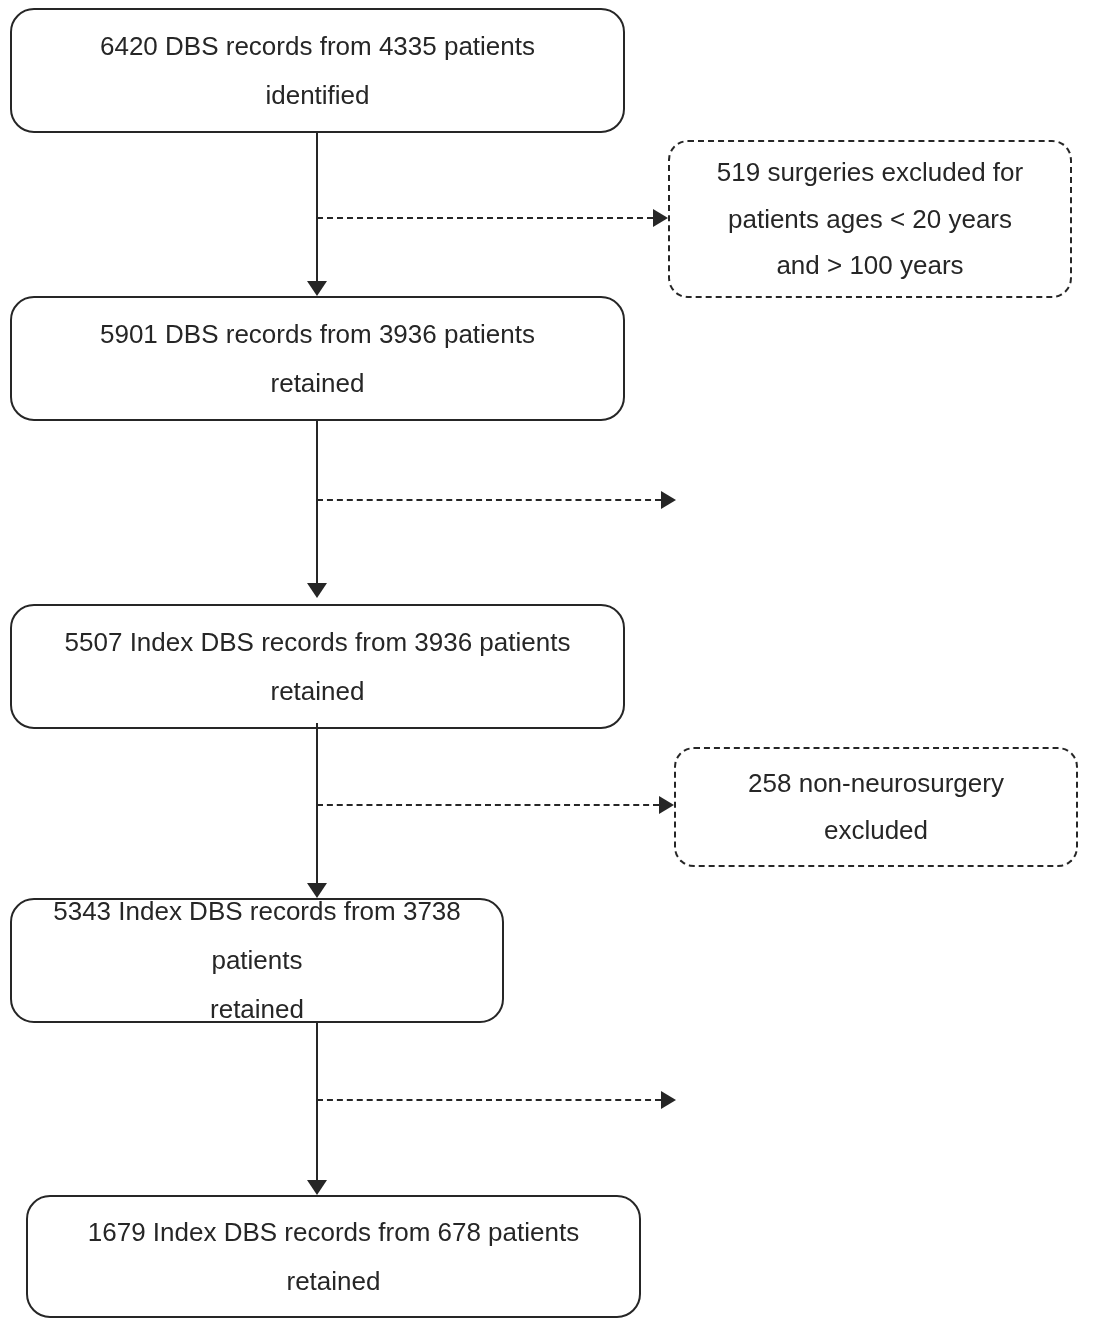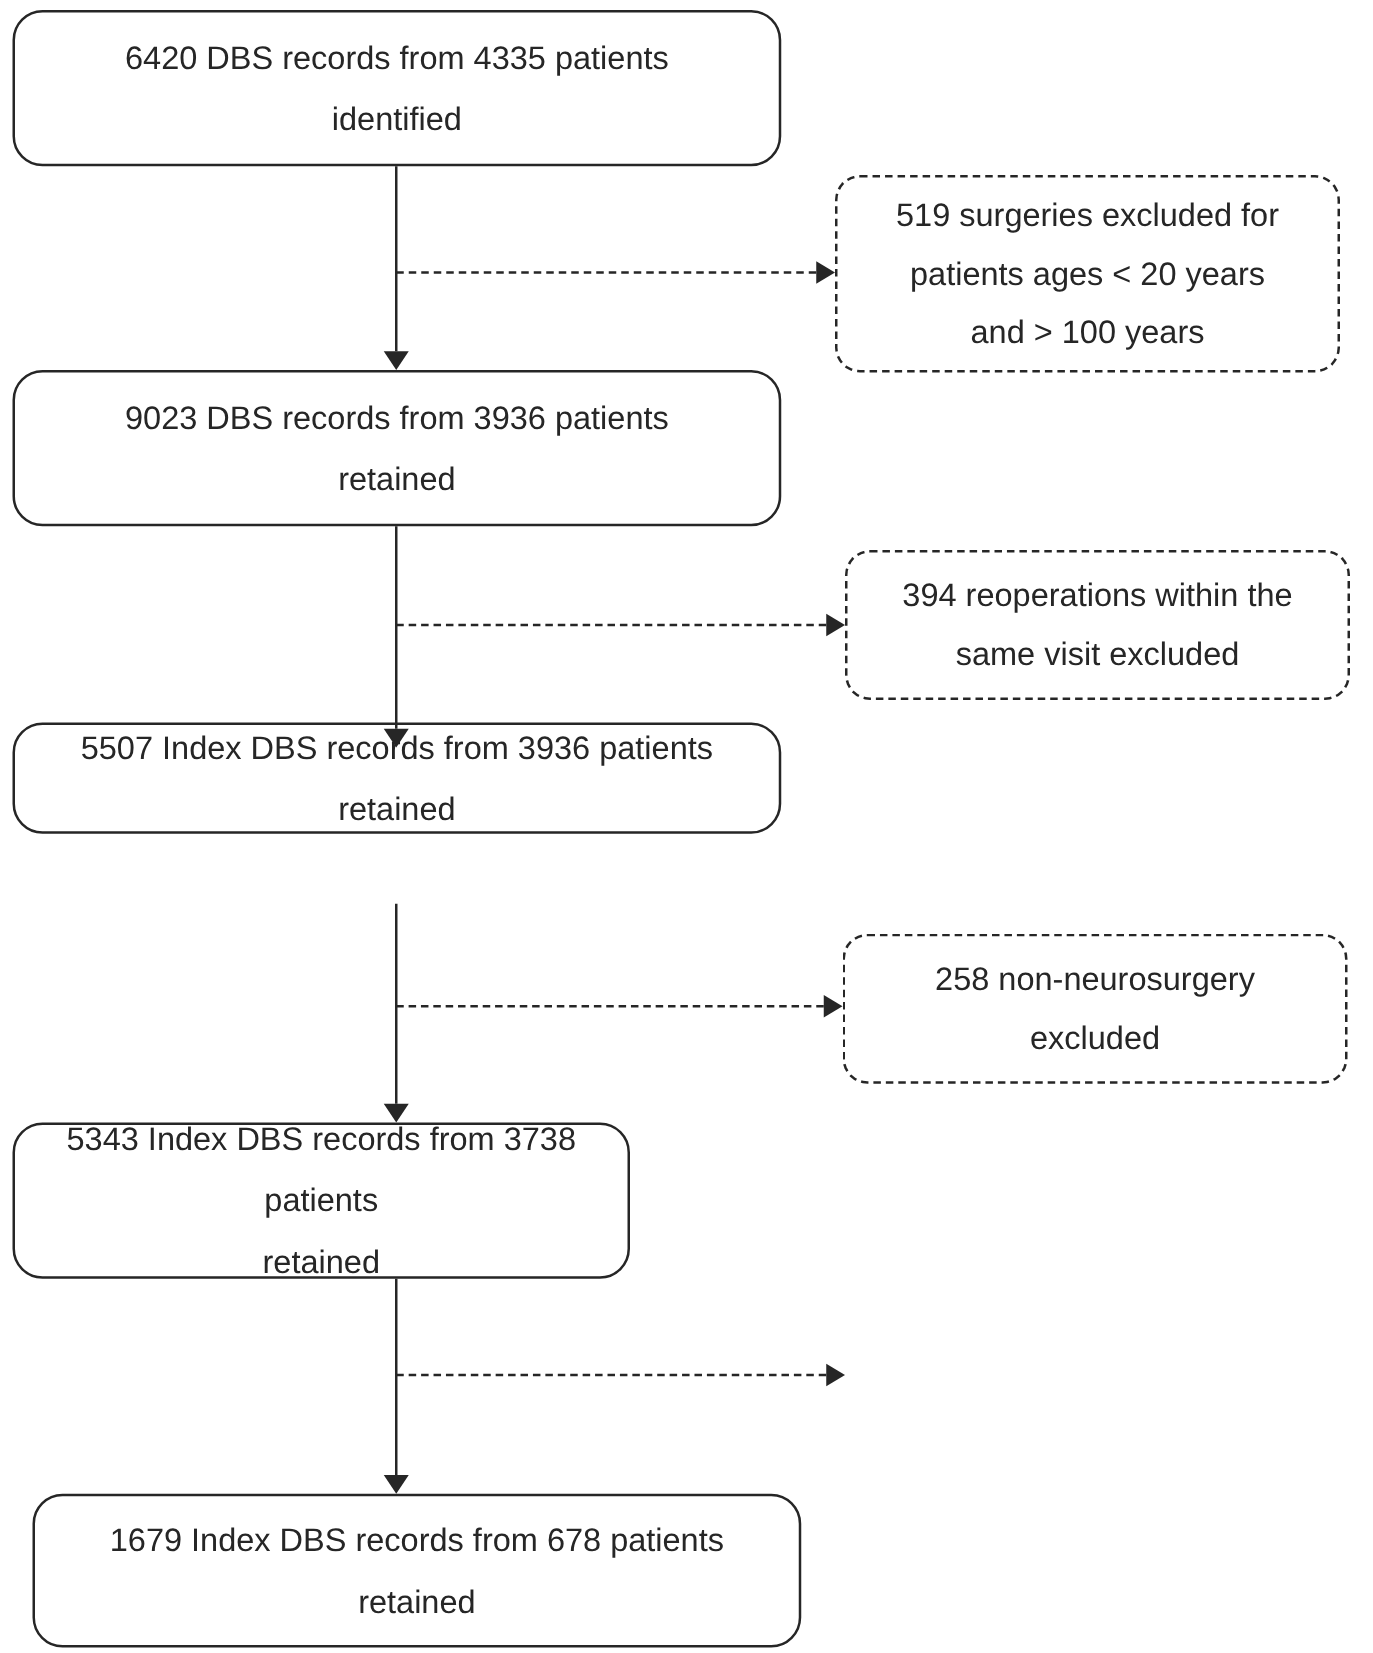--- a/index.html
+++ b/index.html
@@ -28,21 +28,21 @@
     padding: 12px 14px;
   }
   .excl {
     border: 2.5px dashed #262626;
     border-radius: 20px;
     line-height: 1.8;
   }
   
   #step1 { left: 10px;  top: 8px;    width: 615px; height: 125px; }
   #step2 { left: 10px;  top: 296px;  width: 615px; height: 125px; }
-  #step3 { left: 10px;  top: 578px;  width: 615px; height: 89px; }
+  #step3 { left: 10px;  top: 604px;  width: 615px; height: 125px; }
   #step4 { left: 10px;  top: 898px;  width: 494px; height: 125px; }
   #step5 { left: 10px;  top: 1195px; width: 615px; height: 123px; margin-left: 16px; }
   
   #excl1 { left: 668px; top: 140px;  width: 404px; height: 158px; text-align: center; }
   #excl2 { left: 676px; top: 440px;  width: 404px; height: 120px; }
   #excl3 { left: 674px; top: 747px;  width: 404px; height: 120px; }
   #excl4 { left: 676px; top: 1025px; width: 404px; height: 150px; }
   
   .vline {
     position: absolute;
@@ -91,34 +91,32 @@
   #ha3 { left: 659px; top: 796px; }
   #ha4 { left: 661px; top: 1091px; }
 </style>
 </head>
 <body>
 
 <div id="canvas">
 
   <div class="box" id="step1">6420 DBS records from 4335 patients
 identified</div>
-  <div class="box" id="step2">9023 DBS records from 3936 patients
+  <div class="box" id="step2">5901 DBS records from 3936 patients
 retained</div>
   <div class="box" id="step3">5507 Index DBS records from 3936 patients
 retained</div>
   <div class="box" id="step4">5343 Index DBS records from 3738 patients
 retained</div>
   <div class="box" id="step5">1679 Index DBS records from 678 patients
 retained</div>
 
   <div class="box excl" id="excl1">519 surgeries excluded for
 patients ages &lt; 20 years
 and &gt; 100 years</div>
-  <div class="box excl" id="excl2">394 reoperations within the
-same visit excluded</div>
   <div class="box excl" id="excl3">258 non-neurosurgery
 excluded</div>
 
   <div class="vline" id="v1"></div>
   <div class="varrow" id="va1"></div>
   <div class="vline" id="v2"></div>
   <div class="varrow" id="va2"></div>
   <div class="vline" id="v3"></div>
   <div class="varrow" id="va3"></div>
   <div class="vline" id="v4"></div>

